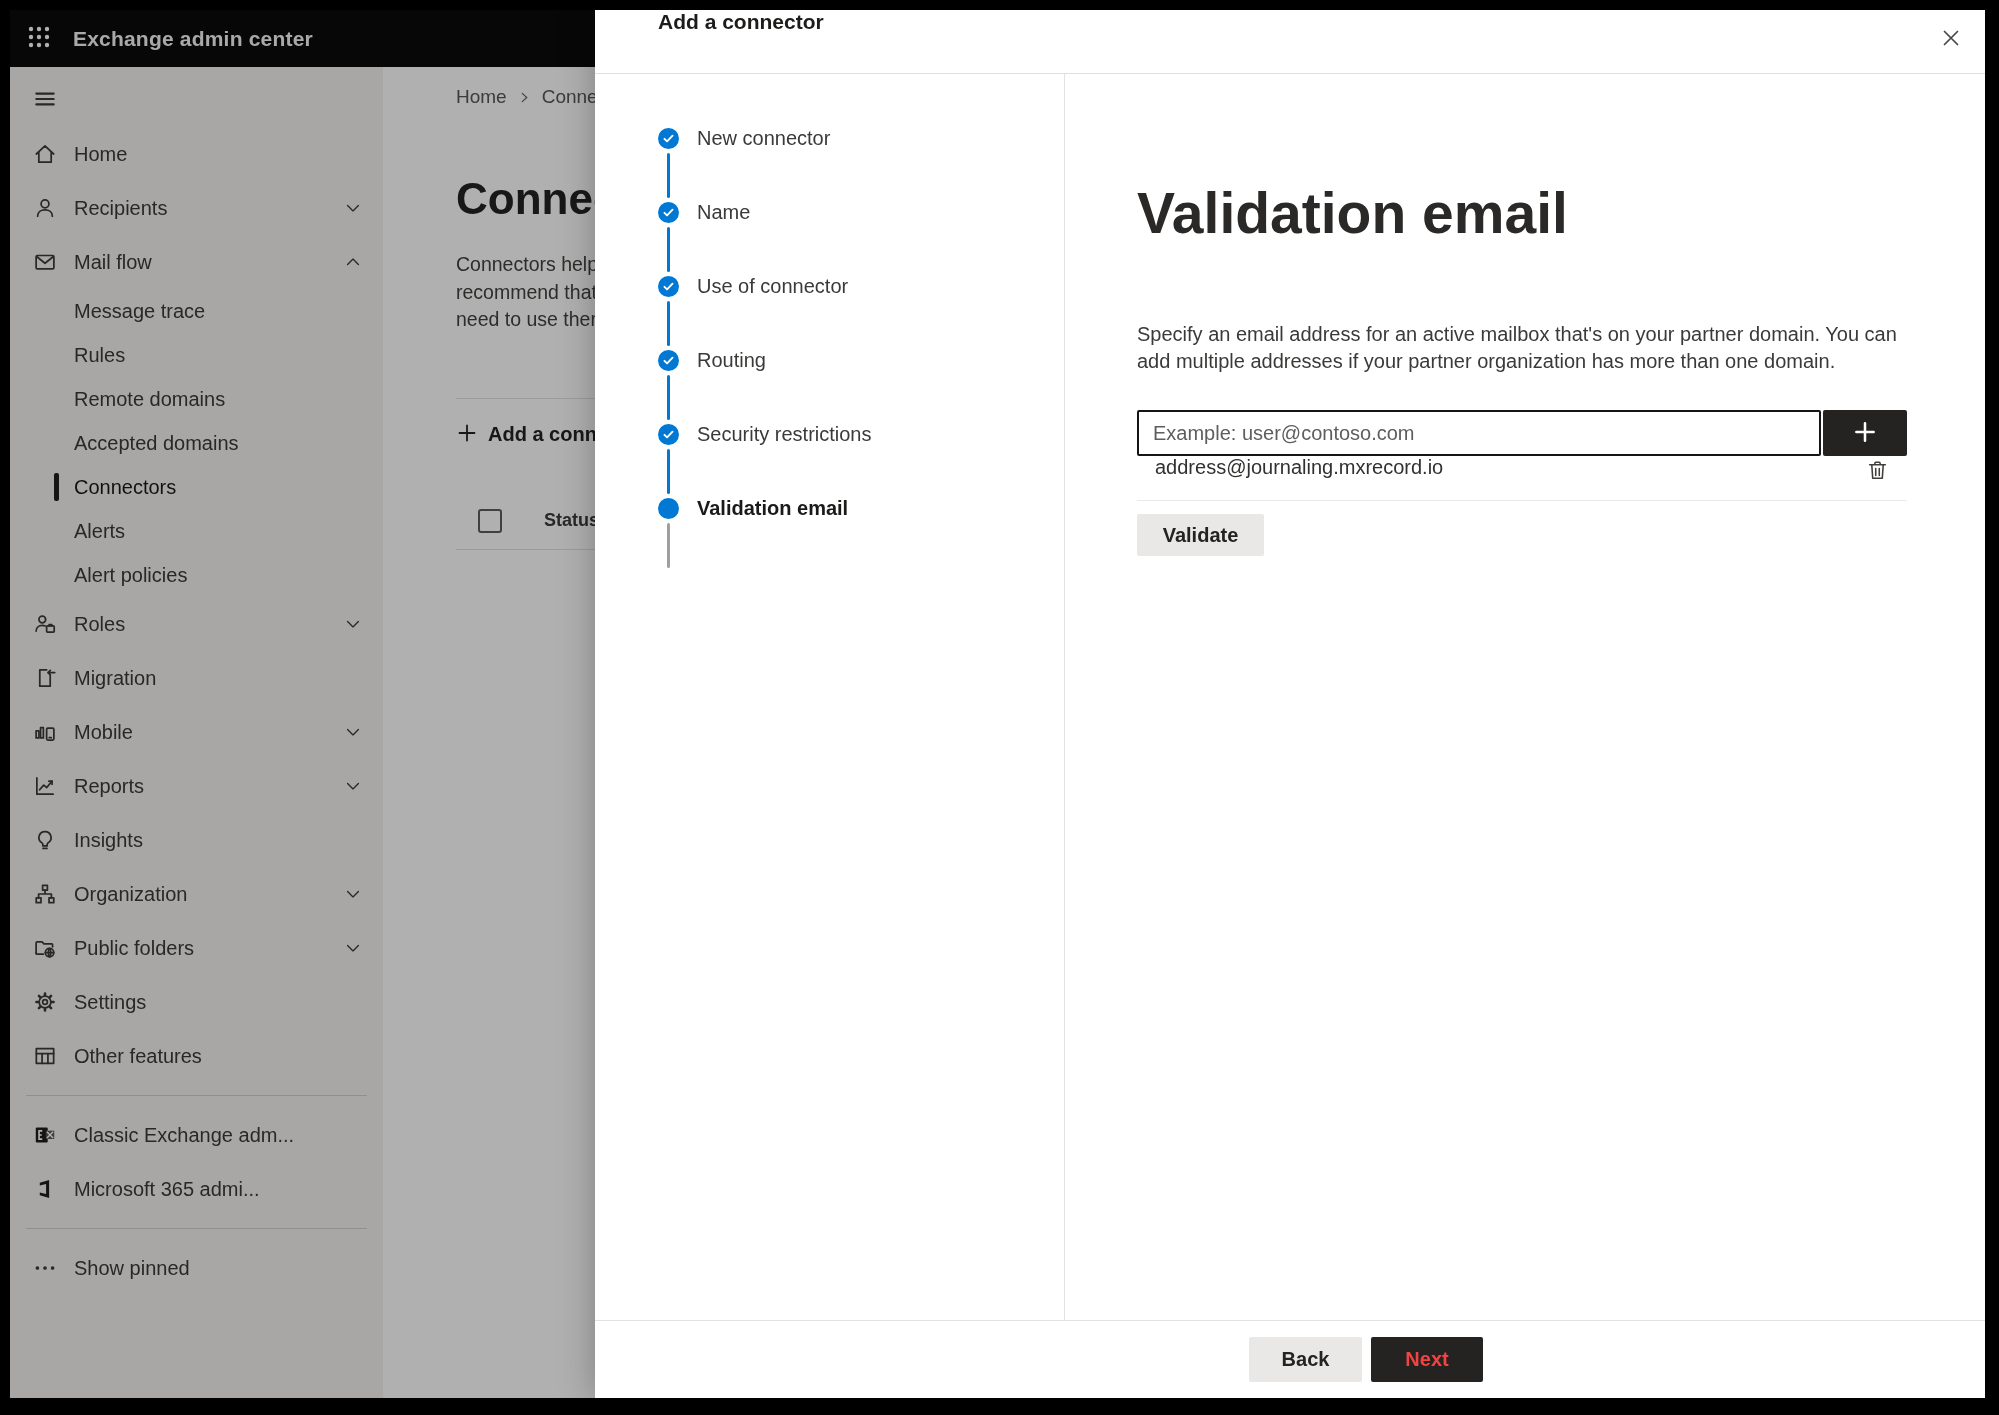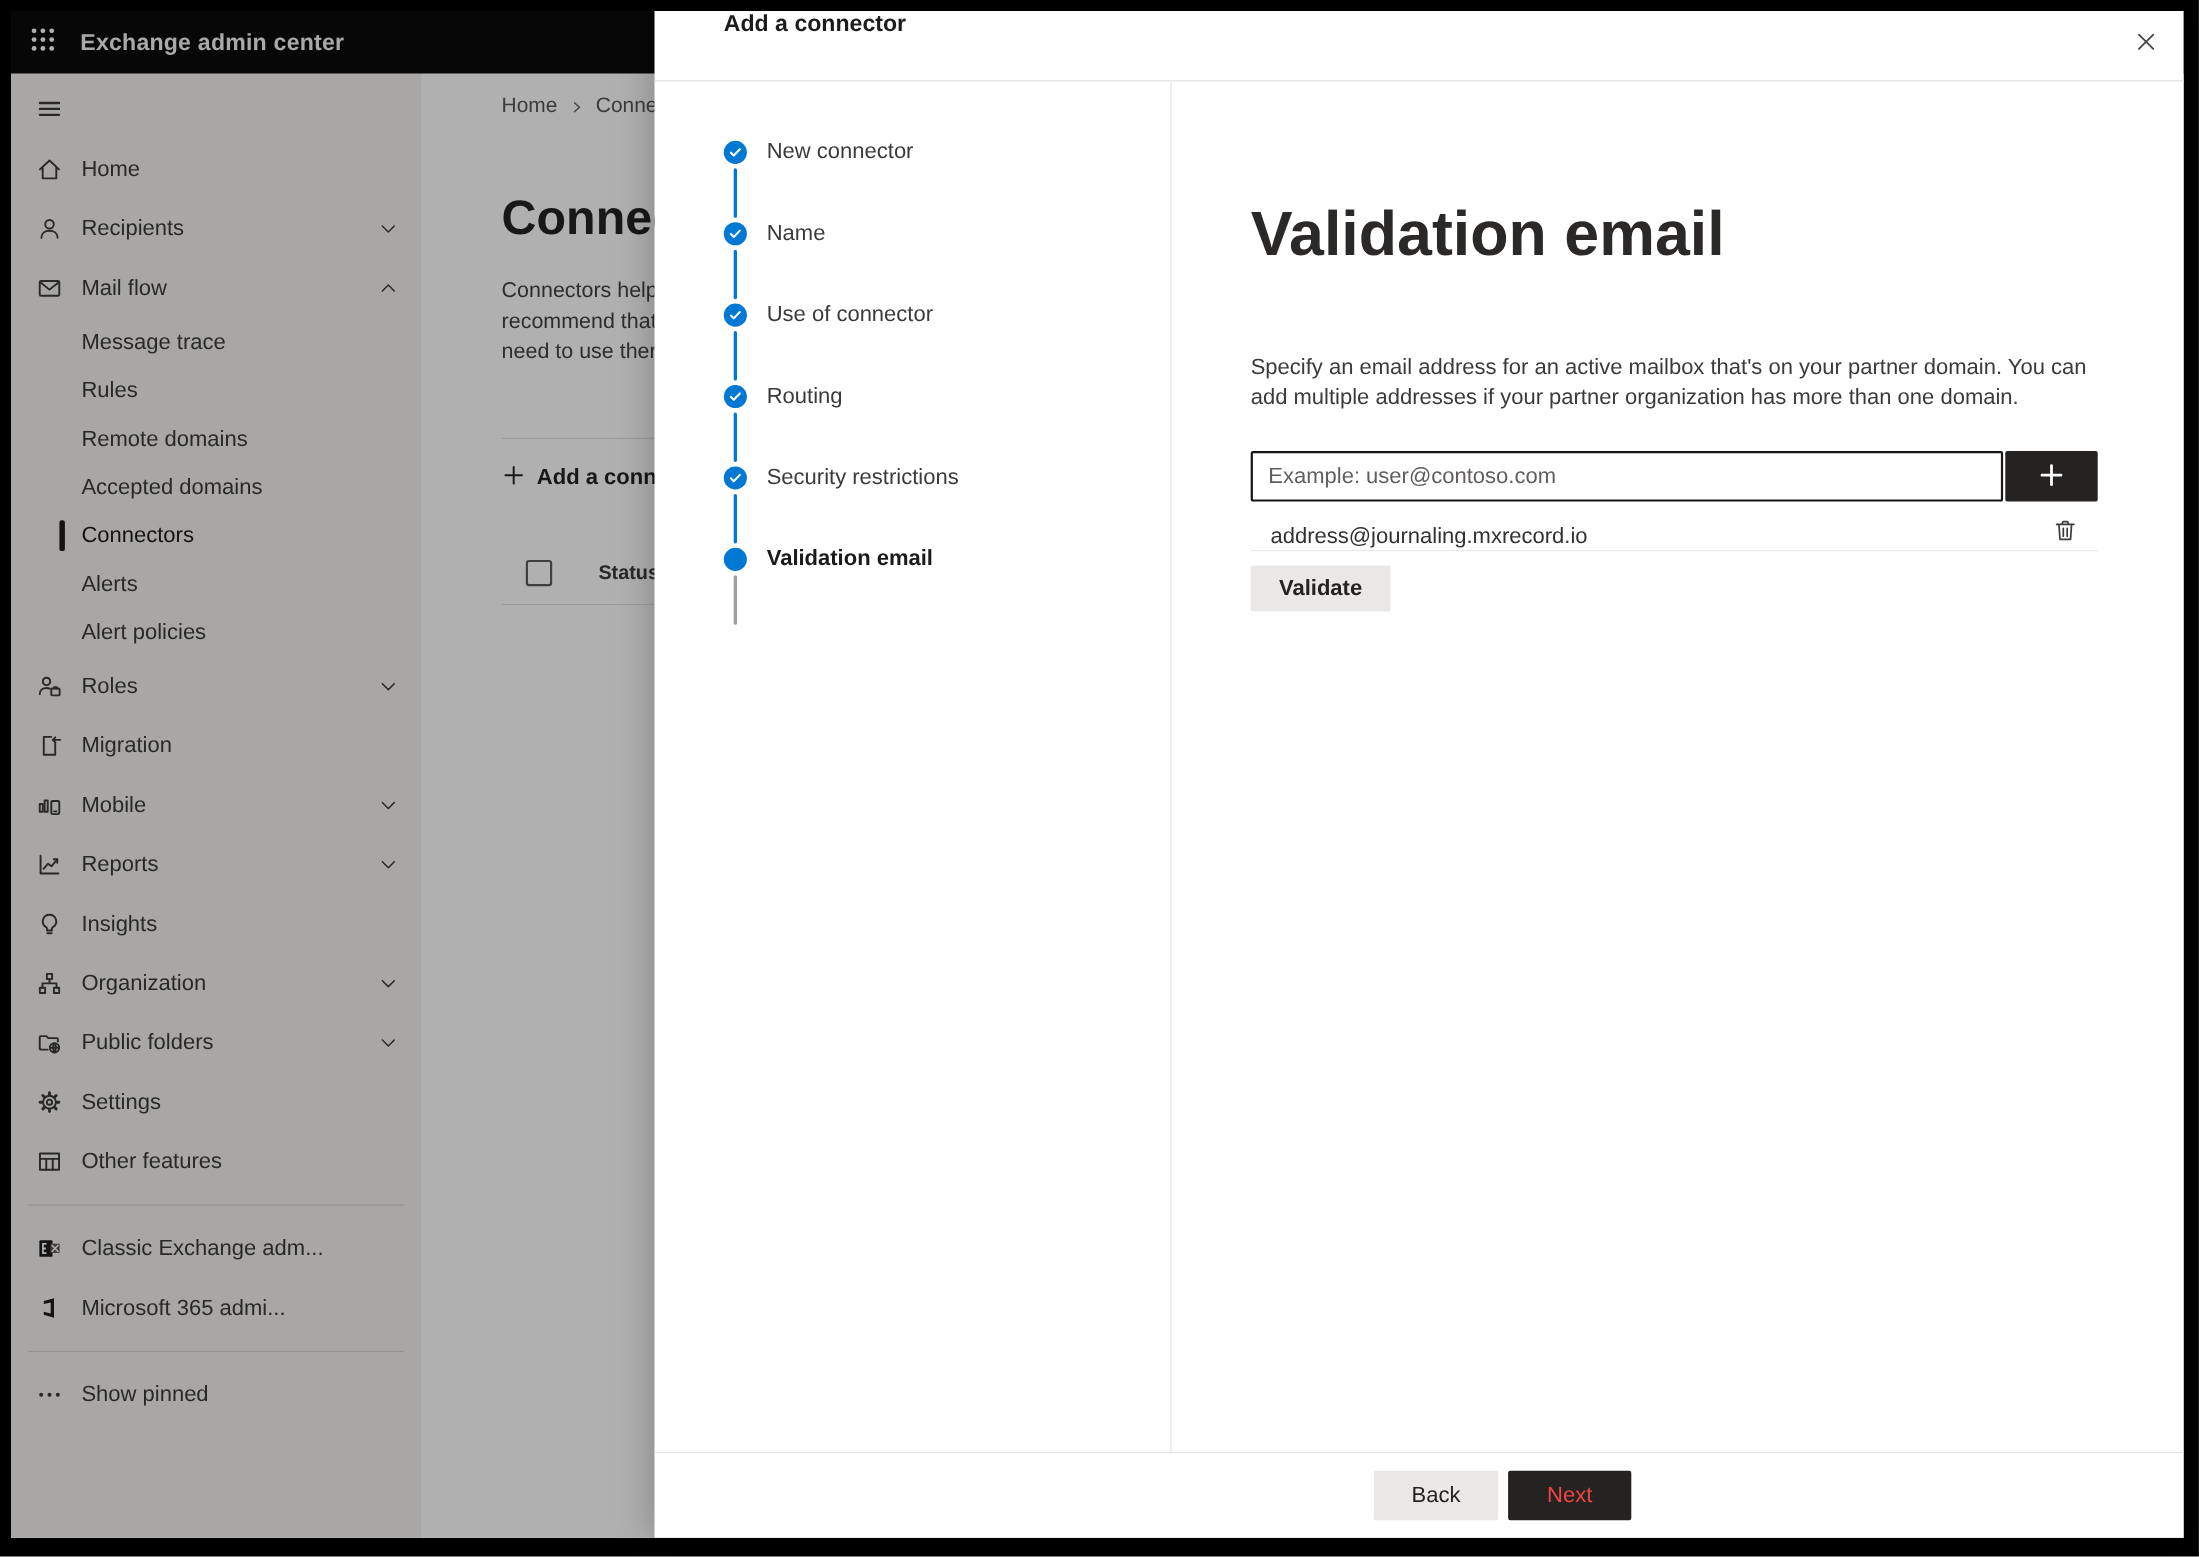--- a/index.html
+++ b/index.html
@@ -72,27 +72,27 @@
 
   .content{flex:1;padding:105px 78px 0 72px;box-sizing:border-box;min-width:0;}
   .content h1{margin:0;font-size:57px;font-weight:700;color:#2b2927;line-height:1.2;}
   .content .desc{margin-top:74px;font-size:20px;line-height:26.5px;color:#3b3a39;max-width:835px;}
   .input-row{margin-top:36px;display:flex;height:46px;}
   .email-input{flex:1;border:2px solid #161514;border-radius:2px;font-size:20px;padding:16px 14px;
                font-family:"Liberation Sans",sans-serif;color:#201f1e;outline:none;min-width:0;box-sizing:border-box;}
   .email-input::placeholder{color:#605e5c;}
   .plus-btn{width:84px;margin-left:2px;flex:none;background:var(--primary-btn);border:none;border-radius:2px;
             display:flex;align-items:center;justify-content:center;cursor:pointer;}
-  .email-row{height:45px;display:flex;align-items:flex-end;padding-left:18px;border-bottom:1px solid #ebe9e7;box-sizing:border-box;}
+  .email-row{height:45px;display:flex;align-items:flex-start;padding-left:18px;border-bottom:1px solid #ebe9e7;box-sizing:border-box;}
   .email-text{font-size:20px;color:#33312f;}
   .trash-btn{margin-left:auto;margin-right:14px;width:32px;height:32px;display:flex;align-items:center;justify-content:center;cursor:pointer;background:none;border:none;padding:0;}
   .validate-btn{margin-top:13px;width:127px;height:42px;background:#eae8e6;border:none;border-radius:2px;
                 font-size:20px;font-weight:600;color:#242322;cursor:pointer;font-family:"Liberation Sans",sans-serif;}
   .panel-footer{flex:none;height:77px;border-top:1px solid #e4e2e0;display:flex;align-items:center;padding-left:654px;gap:9px;}
-  .btn{height:45px;border:none;border-radius:2px;font-size:20px;font-weight:400;cursor:pointer;font-family:"Liberation Sans",sans-serif;}
+  .btn{height:45px;border:none;border-radius:2px;font-size:20px;font-weight:700;cursor:pointer;font-family:"Liberation Sans",sans-serif;}
   .btn.back{width:113px;background:#eae8e6;color:#242322;}
   .btn.next{width:112px;background:var(--primary-btn);color:#ef4444;}
 </style>
 </head>
 <body style="--accent: #0078d4; --overlay: rgba(0,0,0,0.31); --primary-btn: #242322;">
 
 <div class="app">
 
   <div class="topbar">
     <div class="waffle-btn">

